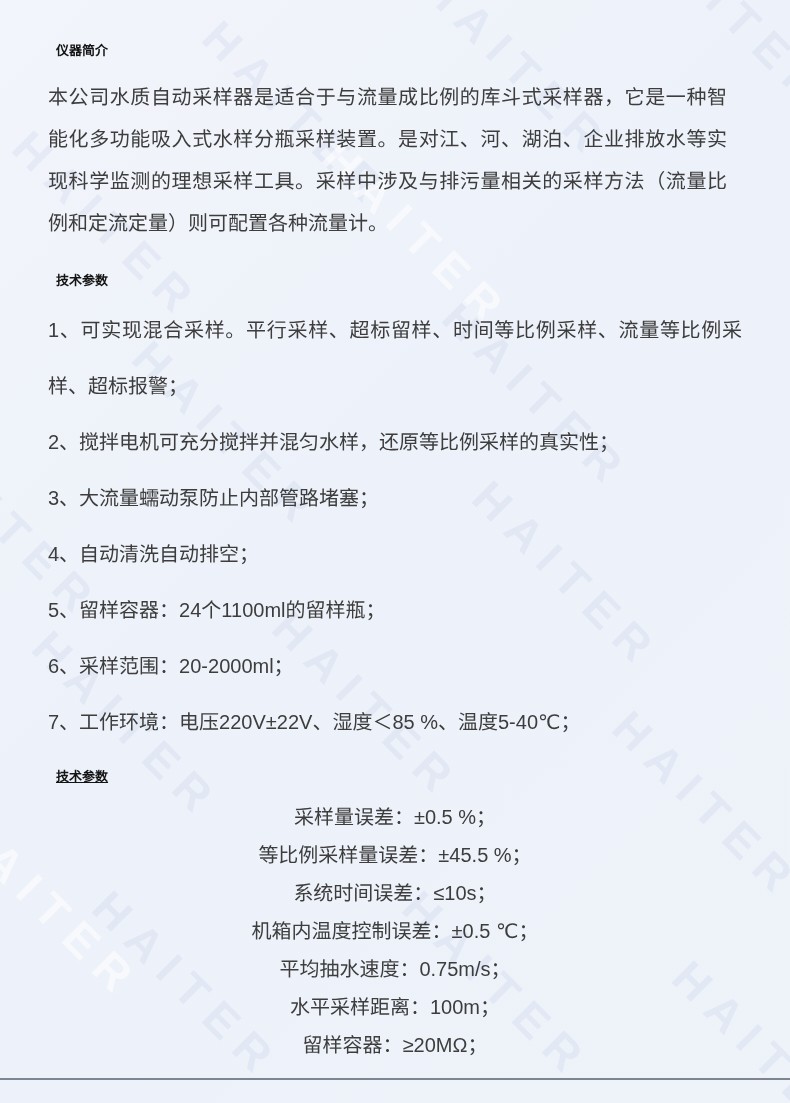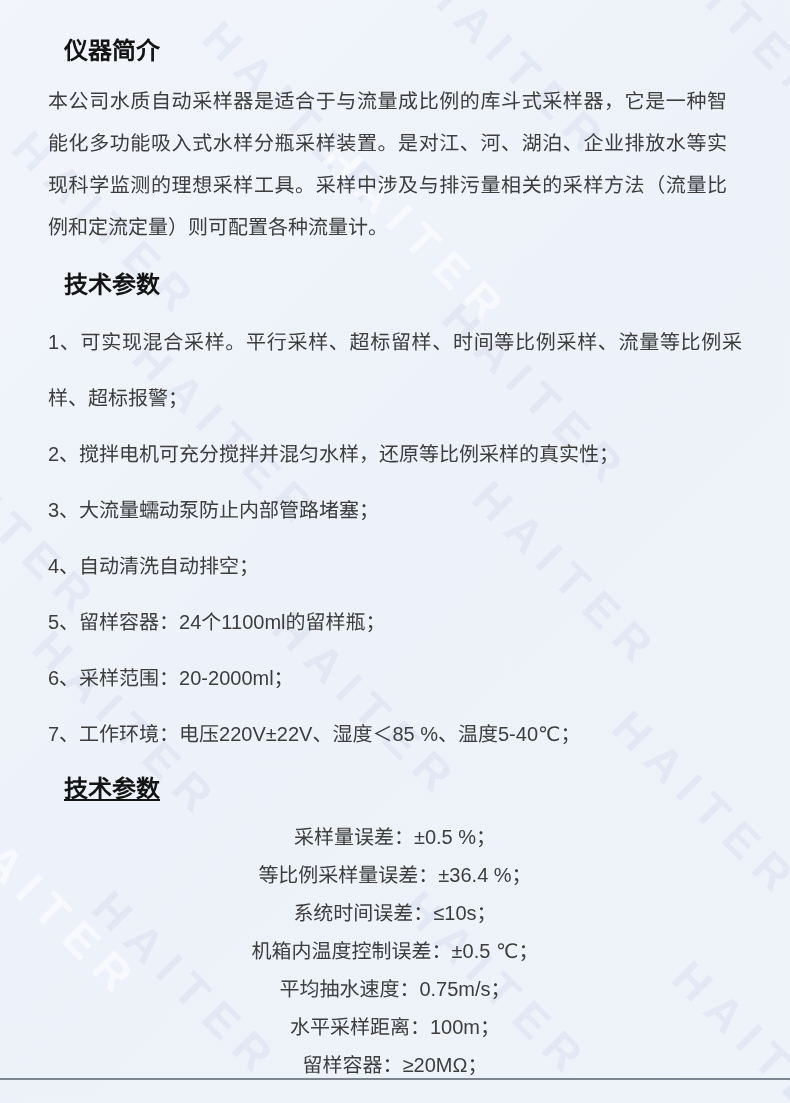--- a/index.html
+++ b/index.html
@@ -44,22 +44,22 @@
     margin: 0;
     padding-top: 32px;
     text-align: center;
     font-size: 52px;
     line-height: 1.2;
     font-weight: 800;
     letter-spacing: 7px;
     color: #2a4590;
   }
   .sec-heading {
-    margin: 16px;
-    font-size: 24px;
+    margin: 8px;
+    font-size: 13px;
     line-height: 26px;
     font-weight: 700;
     color: #141414;
   }
   .h-intro    { margin-top: 38px; }
   .h-features { margin-top: 24px; }
   .h-specs    { margin-top: 14px; text-decoration: underline; }
   .intro-body {
     margin: 12px 15px 0 0;
     font-size: 20px;
@@ -131,21 +131,21 @@
         <p class="li">5、留样容器：24个1100ml的留样瓶；</p>
         <p class="li">6、采样范围：20-2000ml；</p>
         <p class="li">7、工作环境：电压220V±22V、湿度＜85 %、温度5-40℃；</p>
       </div>
     </section>
 
     <section>
       <h2 class="sec-heading h-specs">技术参数</h2>
       <div class="spec-list">
         <p class="li spec">采样量误差：±0.5 %；</p>
-        <p class="li spec">等比例采样量误差：±36.4 %；</p>
+        <p class="li spec">等比例采样量误差：±45.5 %；</p>
         <p class="li spec">系统时间误差：≤10s；</p>
         <p class="li spec">机箱内温度控制误差：±0.5 ℃；</p>
         <p class="li spec">平均抽水速度：0.75m/s；</p>
         <p class="li spec">水平采样距离：100m；</p>
         <p class="li spec">留样容器：≥20MΩ；</p>
       </div>
     </section>
 
   </div>
 

